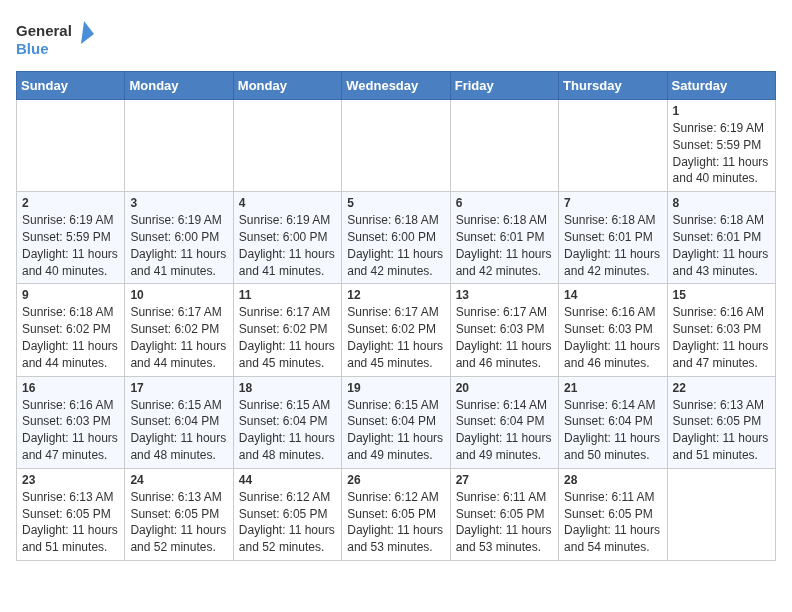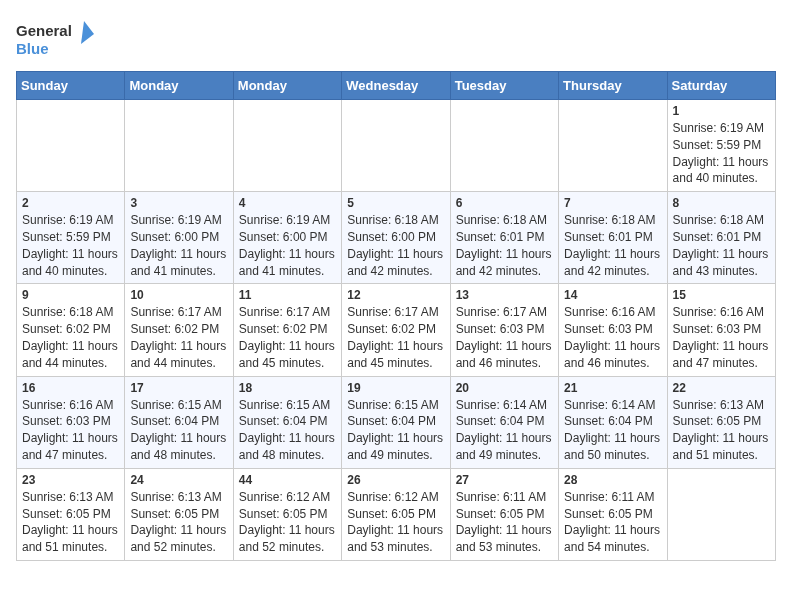--- a/index.html
+++ b/index.html
@@ -91,21 +91,21 @@
   </div>
 </div>
 
 <table class="calendar">
   <thead>
     <tr id="weekday-header">
     <th>Sunday</th>
         <th>Monday</th>
         <th>Monday</th>
         <th>Wednesday</th>
-        <th>Tuesday</th>
+        <th>Friday</th>
         <th>Thursday</th>
         <th>Saturday</th>
       </tr>
   </thead>
   <tbody id="calendar-body">
   <tr>
         <td class="empty-cell"></td>
         <td class="empty-cell"></td>
         <td class="empty-cell"></td>
         <td class="empty-cell"></td>

